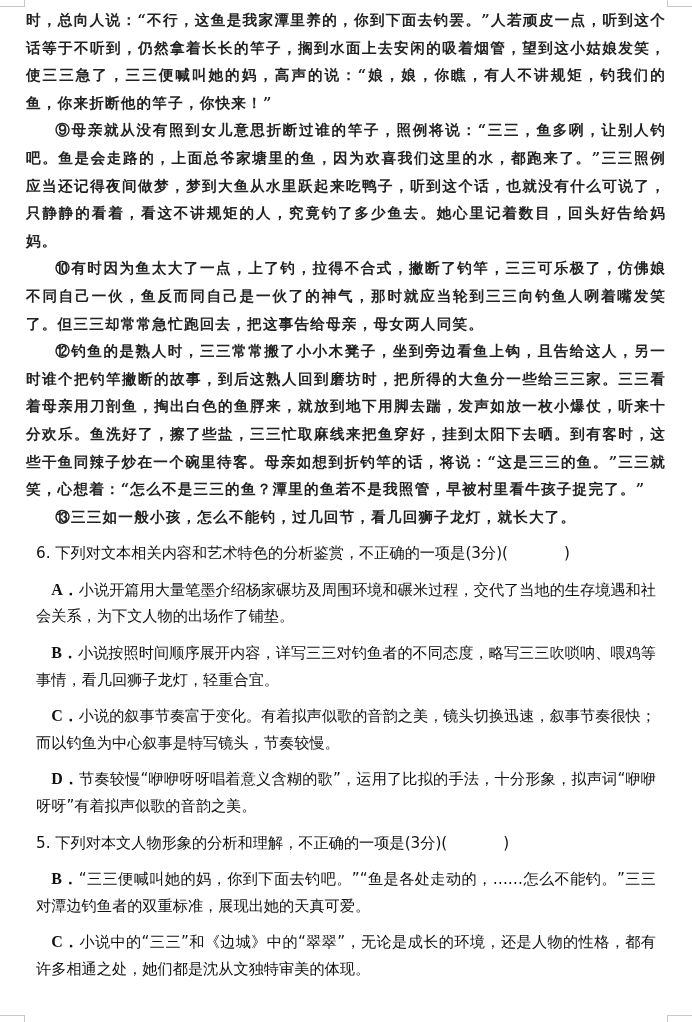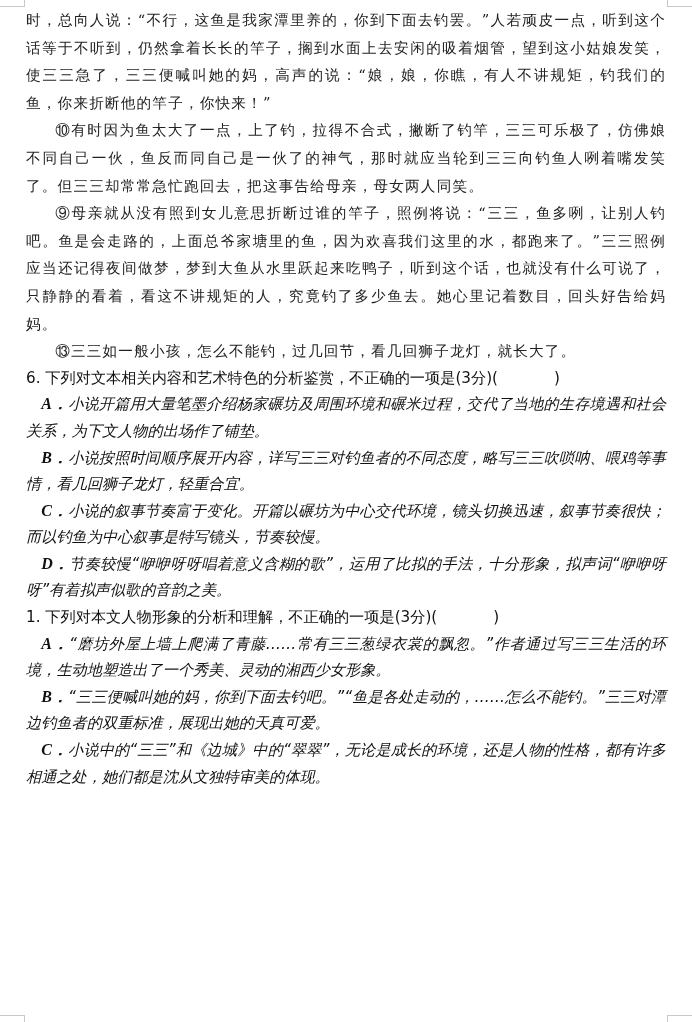--- a/index.html
+++ b/index.html
@@ -10,57 +10,57 @@
     }
     .corner { position: absolute; border-color: #c8c8c8; border-style: solid; width: 24px; height: 6px; }
     .corner.tl { left: 0; top: 0; border-width: 0 1px 1px 0; }
     .corner.tr { right: 0; top: 0; border-width: 0 0 1px 1px; }
     .corner.bl { left: 0; bottom: 0; border-width: 1px 1px 0 0; }
     .corner.br { right: 0; bottom: 0; border-width: 1px 0 0 1px; }
 
     .page { position: absolute; left: 26px; top: 6px; width: 640px; }
     .passage p {
       margin: 0; font-size: 14.6px; line-height: 27.6px; letter-spacing: 1.2px;
-      text-align: justify; font-weight: normal; color: #222;
+      text-align: justify; font-weight: bold; color: #222;
     }
     .passage p.indent { text-indent: 2em; }
     .questions { margin-top: 0px; }
     .q-stem, .q-opt {
-      margin: 0; font-family: "DejaVu Sans", "Liberation Sans", sans-serif;
+      margin: 10px; font-family: "DejaVu Sans", "Liberation Sans", sans-serif;
       font-size: 15.2px; line-height: 26.6px; text-align: justify; color: #111;
     }
-    .q-opt { text-indent: 1em; font-style: italic; }
+    .q-opt { text-indent: 1em; }
     .q-opt .letter { font-family: "Liberation Serif", serif; font-weight: bold; font-size: 16px; }
     .q-stem .blank { display: inline-block; width: 56px; }
   </style>
 </head>
 <body>
 
 <div class="corner tl"></div>
 <div class="corner tr"></div>
 <div class="corner bl"></div>
 <div class="corner br"></div>
 
 <div class="page">
   <div class="passage">
     <p>时，总向人说：“不行，这鱼是我家潭里养的，你到下面去钓罢。”人若顽皮一点，听到这个话等于不听到，仍然拿着长长的竿子，搁到水面上去安闲的吸着烟管，望到这小姑娘发笑，使三三急了，三三便喊叫她的妈，高声的说：“娘，娘，你瞧，有人不讲规矩，钓我们的鱼，你来折断他的竿子，你快来！”</p>
+    <p class="indent">⑨母亲就从没有照到女儿意思折断过谁的竿子，照例将说：“三三，鱼多咧，让别人钓吧。鱼是会走路的，上面总爷家塘里的鱼，因为欢喜我们这里的水，都跑来了。”三三照例应当还记得夜间做梦，梦到大鱼从水里跃起来吃鸭子，听到这个话，也就没有什么可说了，只静静的看着，看这不讲规矩的人，究竟钓了多少鱼去。她心里记着数目，回头好告给妈妈。</p>
     <p class="indent">⑩有时因为鱼太大了一点，上了钓，拉得不合式，撇断了钓竿，三三可乐极了，仿佛娘不同自己一伙，鱼反而同自己是一伙了的神气，那时就应当轮到三三向钓鱼人咧着嘴发笑了。但三三却常常急忙跑回去，把这事告给母亲，母女两人同笑。</p>
-    <p class="indent">⑨母亲就从没有照到女儿意思折断过谁的竿子，照例将说：“三三，鱼多咧，让别人钓吧。鱼是会走路的，上面总爷家塘里的鱼，因为欢喜我们这里的水，都跑来了。”三三照例应当还记得夜间做梦，梦到大鱼从水里跃起来吃鸭子，听到这个话，也就没有什么可说了，只静静的看着，看这不讲规矩的人，究竟钓了多少鱼去。她心里记着数目，回头好告给妈妈。</p>
+    <p class="indent">⑫钓鱼的是熟人时，三三常常搬了小小木凳子，坐到旁边看鱼上钩，且告给这人，另一时谁个把钓竿撇断的故事，到后这熟人回到磨坊时，把所得的大鱼分一些给三三家。三三看着母亲用刀剖鱼，掏出白色的鱼脬来，就放到地下用脚去踹，发声如放一枚小爆仗，听来十分欢乐。鱼洗好了，擦了些盐，三三忙取麻线来把鱼穿好，挂到太阳下去晒。到有客时，这些干鱼同辣子炒在一个碗里待客。母亲如想到折钓竿的话，将说：“这是三三的鱼。”三三就笑，心想着：“怎么不是三三的鱼？潭里的鱼若不是我照管，早被村里看牛孩子捉完了。”</p>
     <p class="indent">⑬三三如一般小孩，怎么不能钓，过几回节，看几回狮子龙灯，就长大了。</p>
   </div>
 
   <div class="questions">
     <div>
       <p class="q-stem"><span>6. 下列对文本相关内容和艺术特色的分析鉴赏，不正确的一项是(3分)(</span><span class="blank"></span><span>)</span></p>
       <p class="q-opt"><span class="letter">A．</span><span>小说开篇用大量笔墨介绍杨家碾坊及周围环境和碾米过程，交代了当地的生存境遇和社会关系，为下文人物的出场作了铺垫。</span></p>
       <p class="q-opt"><span class="letter">B．</span><span>小说按照时间顺序展开内容，详写三三对钓鱼者的不同态度，略写三三吹唢呐、喂鸡等事情，看几回狮子龙灯，轻重合宜。</span></p>
-      <p class="q-opt"><span class="letter">C．</span><span>小说的叙事节奏富于变化。开篇以碾坊为中心交代环境，镜头切换迅速，叙事节奏很快；而以钓鱼为中心叙事是特写镜头，节奏较慢。</span></p>
+      <p class="q-opt"><span class="letter">C．</span><span>小说的叙事节奏富于变化。有着拟声似歌的音韵之美，镜头切换迅速，叙事节奏很快；而以钓鱼为中心叙事是特写镜头，节奏较慢。</span></p>
       <p class="q-opt"><span class="letter">D．</span><span>节奏较慢“咿咿呀呀唱着意义含糊的歌”，运用了比拟的手法，十分形象，拟声词“咿咿呀呀”有着拟声似歌的音韵之美。</span></p>
     </div>
     <div>
-      <p class="q-stem"><span>1. 下列对本文人物形象的分析和理解，不正确的一项是(3分)(</span><span class="blank"></span><span>)</span></p>
-      <p class="q-opt"><span class="letter">A．</span><span>“磨坊外屋上墙上爬满了青藤……常有三三葱绿衣裳的飘忽。”作者通过写三三生活的环境，生动地塑造出了一个秀美、灵动的湘西少女形象。</span></p>
+      <p class="q-stem"><span>5. 下列对本文人物形象的分析和理解，不正确的一项是(3分)(</span><span class="blank"></span><span>)</span></p>
       <p class="q-opt"><span class="letter">B．</span><span>“三三便喊叫她的妈，你到下面去钓吧。”“鱼是各处走动的，……怎么不能钓。”三三对潭边钓鱼者的双重标准，展现出她的天真可爱。</span></p>
       <p class="q-opt"><span class="letter">C．</span><span>小说中的“三三”和《边城》中的“翠翠”，无论是成长的环境，还是人物的性格，都有许多相通之处，她们都是沈从文独特审美的体现。</span></p>
 
     </div>
   </div>
 </div>
 
 </body></html>

